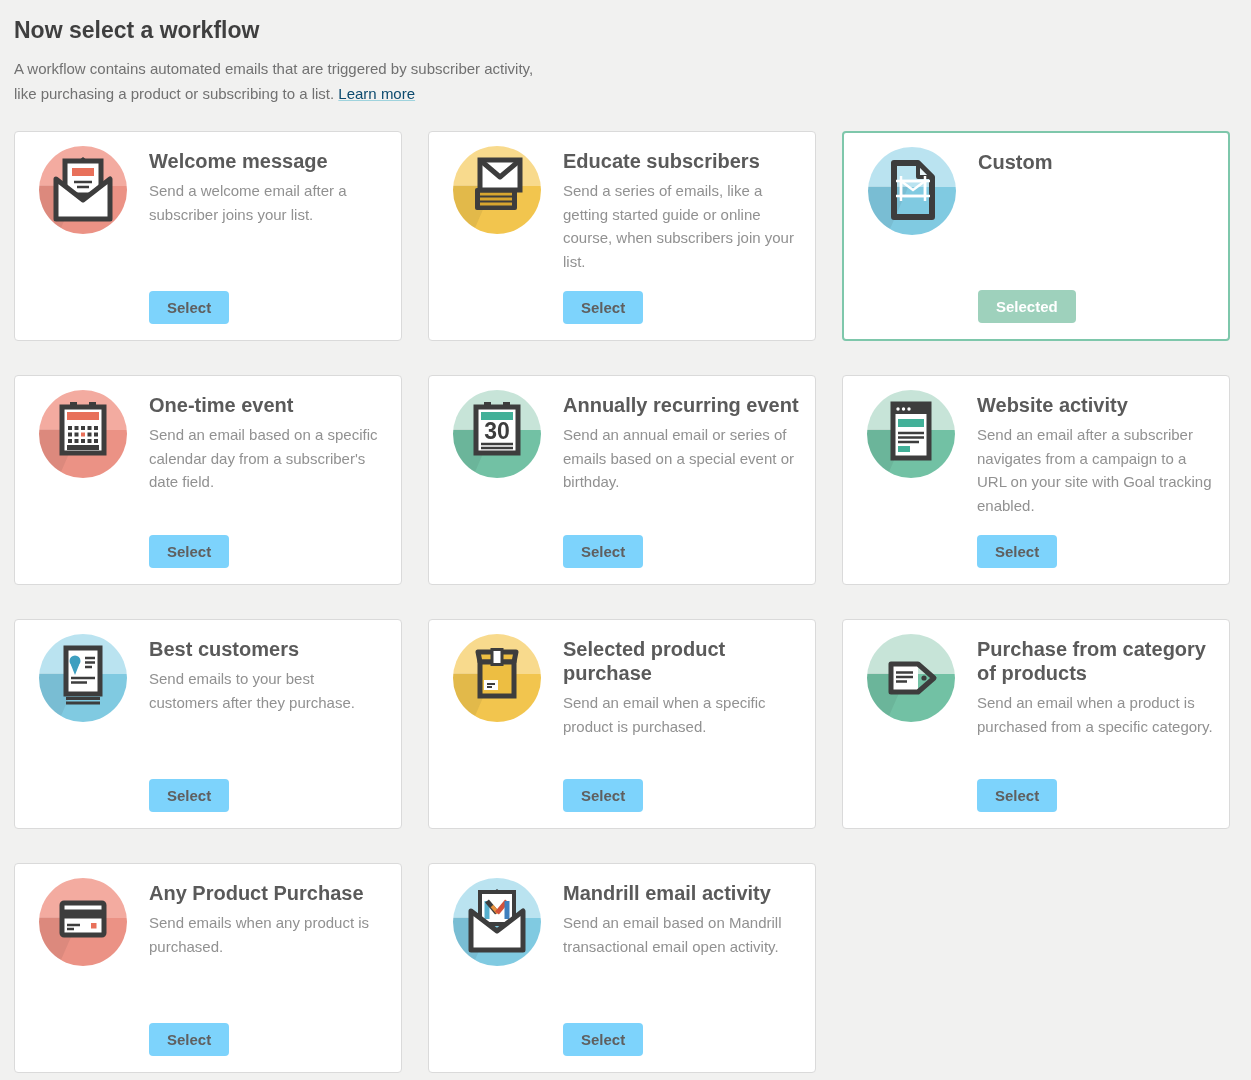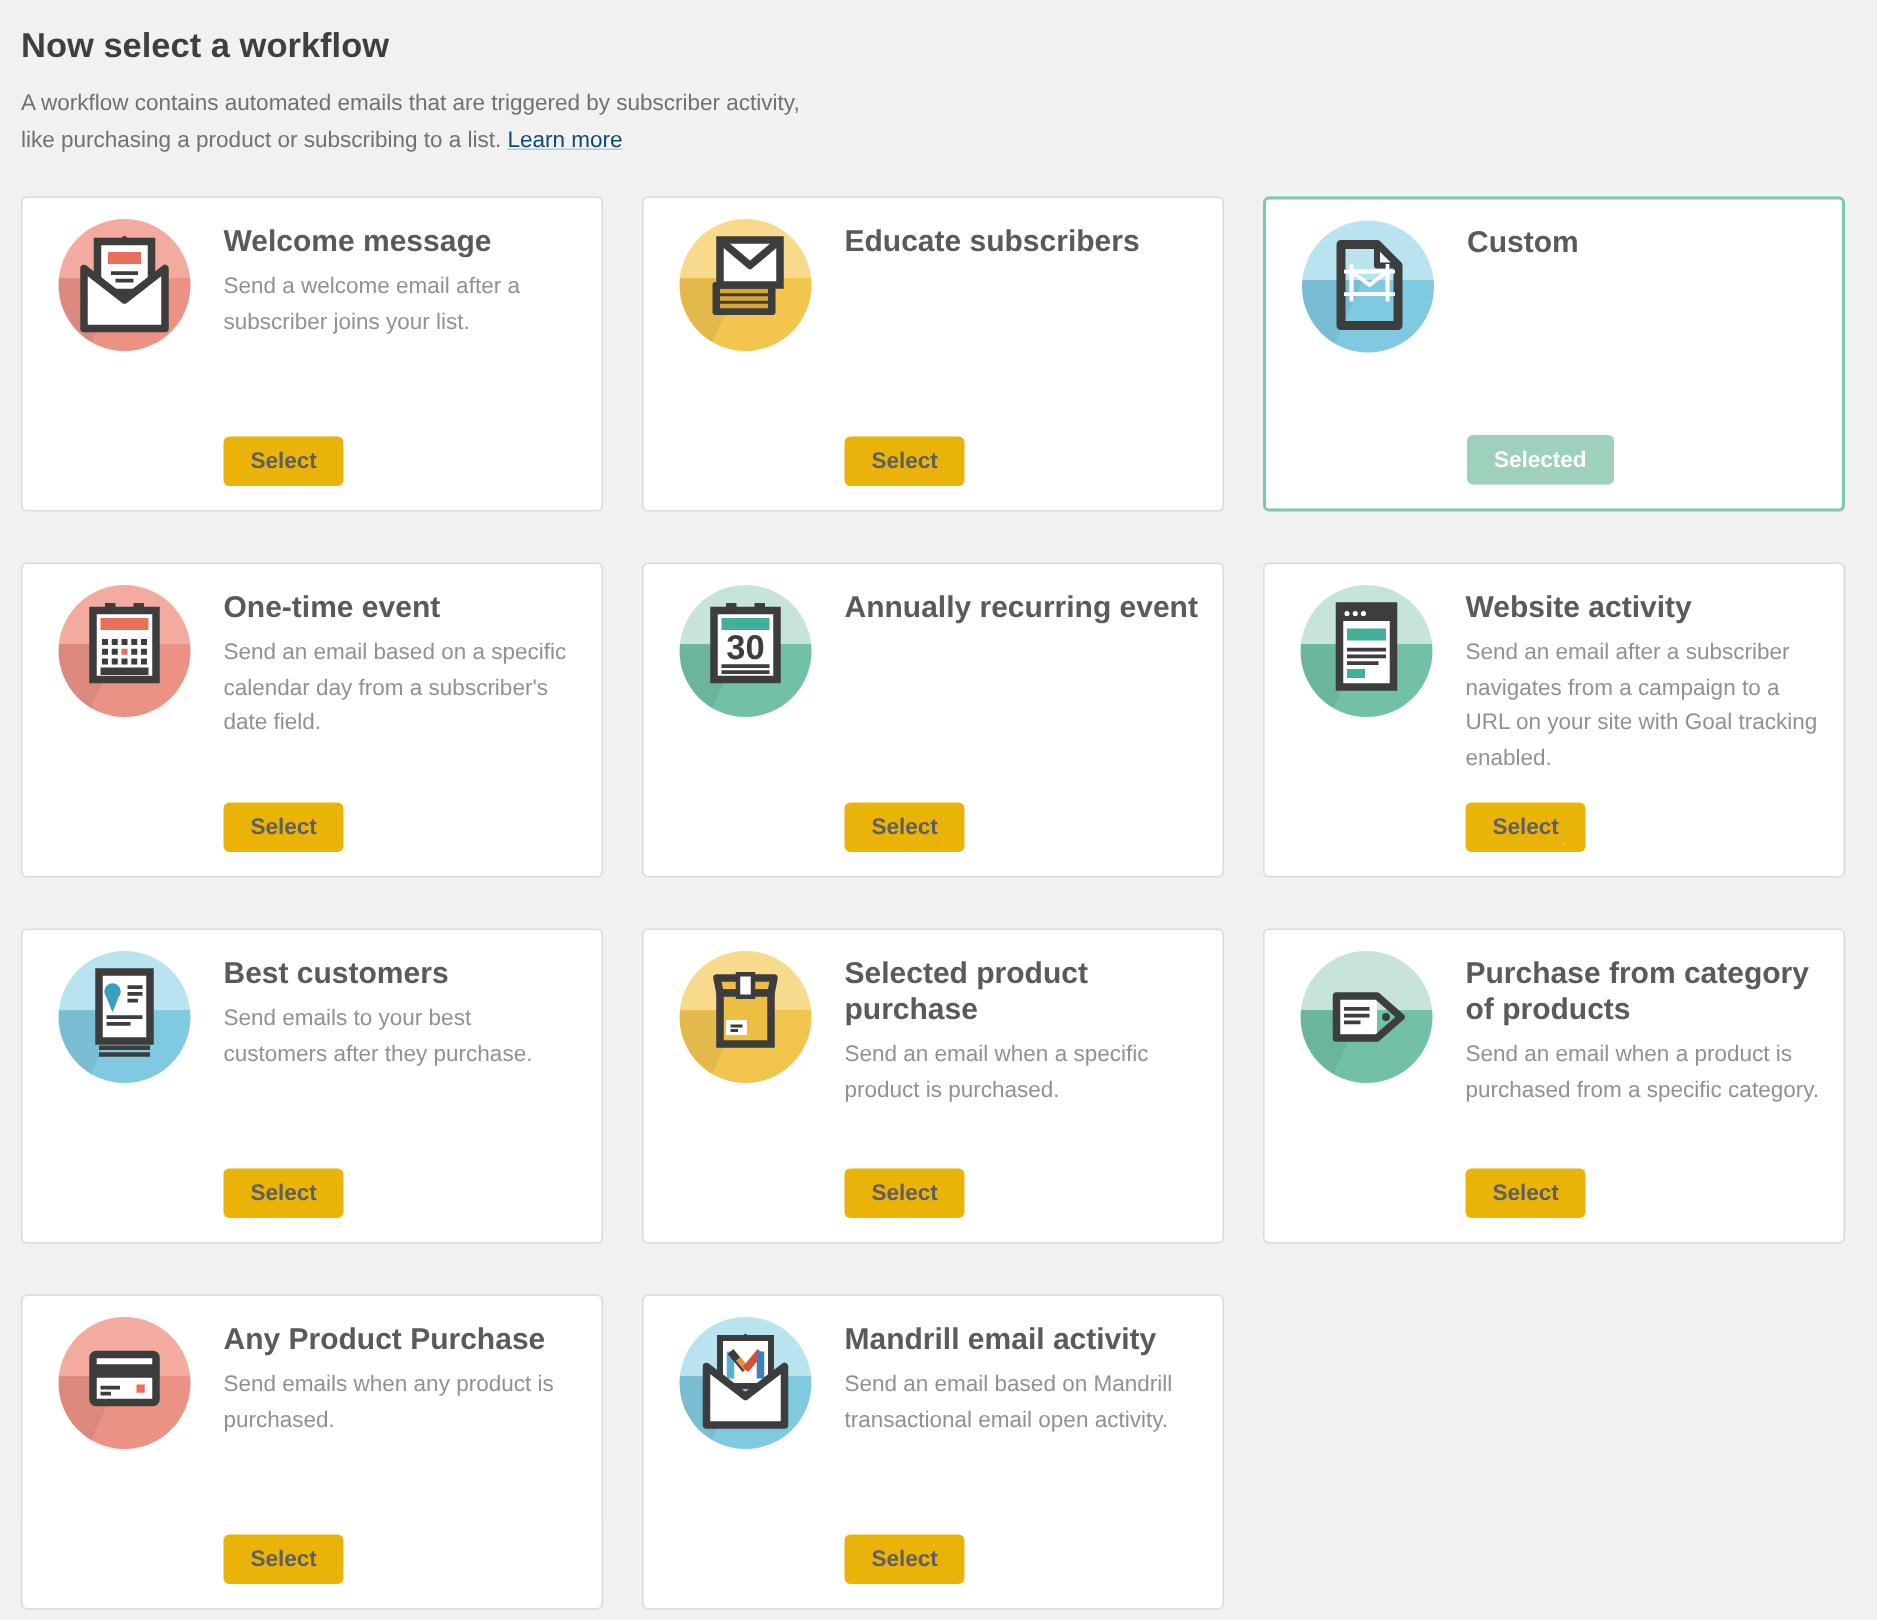--- a/index.html
+++ b/index.html
@@ -72,21 +72,21 @@
   .card-desc {
     font-size: 15px;
     line-height: 23.5px;
     color: #919191;
   }
   .btn {
     position: absolute;
     left: 134px;
     bottom: 16px;
     border: none;
-    background: #eab308;
+    background: #7dd3fc;
     color: #5f5f5f;
     font-family: "Liberation Sans", sans-serif;
     font-size: 15px;
     font-weight: bold;
     padding: 8px 18px;
     border-radius: 4px;
     cursor: pointer;
   }
   .btn.btn-selected {
     background: #9ed1bc;
@@ -127,20 +127,21 @@
     <rect x="22" y="42" width="42" height="22" rx="2" fill="#3d3d3d"></rect>
     <line x1="27" y1="48" x2="59" y2="48" stroke="#d8a62f" stroke-width="3"></line>
     <line x1="27" y1="53" x2="59" y2="53" stroke="#d8a62f" stroke-width="3"></line>
     <line x1="27" y1="58" x2="59" y2="58" stroke="#d8a62f" stroke-width="3"></line>
     <rect x="27" y="14" width="40" height="30" fill="#fff" stroke="#3d3d3d" stroke-width="5"></rect>
     <path d="M27 14 L47 31 L67 14" fill="none" stroke="#3d3d3d" stroke-width="5" stroke-linejoin="round"></path>
         </svg>
     </div>
     <div class="card-content">
       <div class="card-title" data-name="card-title">Educate subscribers</div>
+      <div class="card-desc" data-name="card-description">Send a series of emails, like a getting started guide or online course, when subscribers join your list.</div>
     </div>
     <button class="btn" data-name="select-button">Select</button>
   </div>
     <div class="card selected" data-name="workflow-card">
     <div class="circle" data-name="icon-circle" style="background: linear-gradient(rgb(186, 227, 240) 0px, rgb(186, 227, 240) 45%, rgb(128, 202, 225) 45%, rgb(128, 202, 225) 100%);">
       <svg data-name="blueprint-page-icon" viewBox="0 0 88 88">
     <path d="M26 16 H50 L64 30 V70 H26 Z" fill="none" stroke="#3d3d3d" stroke-width="6" stroke-linejoin="round"></path>
     <path d="M50 16 L64 30 L50 30 Z" fill="#eaf6fa" stroke="#3d3d3d" stroke-width="4" stroke-linejoin="round"></path>
     <g stroke="#fff" stroke-width="2.5" fill="none">
       <rect x="33" y="34" width="24" height="15"></rect>
@@ -195,20 +196,21 @@
     <rect x="50" y="12" width="7" height="10" fill="#3d3d3d"></rect>
     <rect x="23" y="17" width="42" height="46" fill="#fff" stroke="#3d3d3d" stroke-width="5"></rect>
     <rect x="28" y="22" width="32" height="8" fill="#42b098"></rect>
     <text x="44" y="49" font-size="23" font-weight="bold" fill="#3d3d3d" text-anchor="middle" font-family="Liberation Sans, sans-serif">30</text>
     <line x1="28" y1="54" x2="60" y2="54" stroke="#3d3d3d" stroke-width="2.5"></line>
     <line x1="28" y1="58" x2="60" y2="58" stroke="#3d3d3d" stroke-width="2.5"></line>
         </svg>
     </div>
     <div class="card-content">
       <div class="card-title" data-name="card-title">Annually recurring event</div>
+      <div class="card-desc" data-name="card-description">Send an annual email or series of emails based on a special event or birthday.</div>
     </div>
     <button class="btn" data-name="select-button">Select</button>
   </div>
     <div class="card" data-name="workflow-card">
     <div class="circle" data-name="icon-circle" style="background: linear-gradient(rgb(199, 228, 216) 0px, rgb(199, 228, 216) 45%, rgb(114, 193, 164) 45%, rgb(114, 193, 164) 100%);">
       <svg data-name="browser-window-icon" viewBox="0 0 88 88">
     <rect x="26" y="14" width="36" height="54" fill="#fff" stroke="#3d3d3d" stroke-width="5"></rect>
     <rect x="26" y="14" width="36" height="10" fill="#3d3d3d"></rect>
     <circle cx="31" cy="19" r="1.7" fill="#fff"></circle>
           <circle cx="36.5" cy="19" r="1.7" fill="#fff"></circle>

